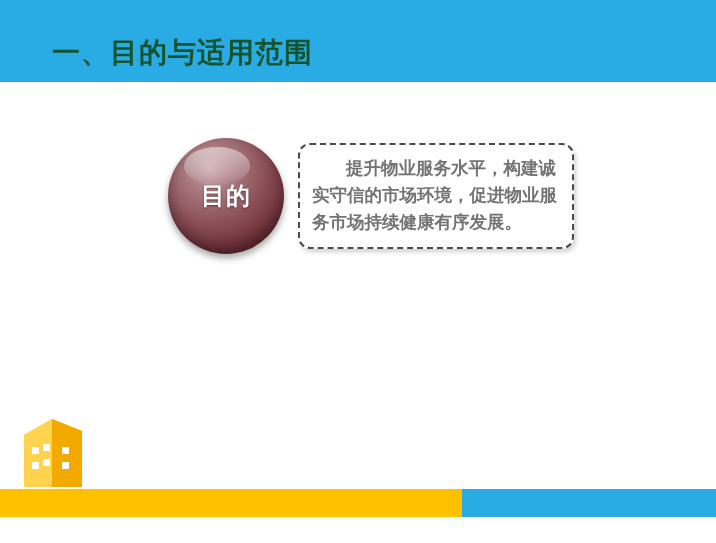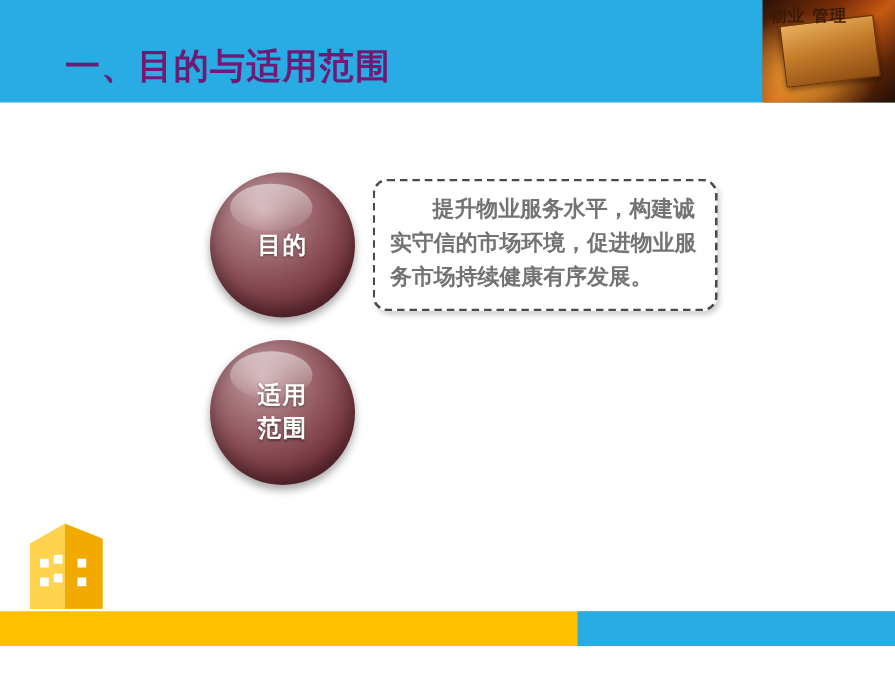--- a/index.html
+++ b/index.html
@@ -28,21 +28,21 @@
     width: 716px;
     height: 82px;
     background: #29ace3;
   }
   .header-title {
     position: absolute;
     left: 52px;
     top: 36px;
     font-size: 28px;
     font-weight: bold;
-    color: #701a75;
+    color: #14532d;
     letter-spacing: 1px;
     line-height: 34px;
     white-space: nowrap;
   }
   .header-image {
     position: absolute;
     right: 0;
     top: 0;
     width: 106px;
     height: 82px;
@@ -138,21 +138,21 @@
     width: 66px;
     height: 38px;
     border-radius: 50%;
     background: linear-gradient(180deg, rgba(255,255,255,0.50) 0%, rgba(255,255,255,0.05) 100%);
     pointer-events: none;
   }
   .bubble-label {
     position: relative;
     z-index: 2;
     color: #ffffff;
-    font-size: 19px;
+    font-size: 24px;
     font-weight: bold;
     line-height: 27px;
     letter-spacing: 1px;
     text-shadow: 0 1px 2px rgba(0,0,0,0.45);
     white-space: pre-line;
   }
   .callout {
     margin-left: 14px;
     border: 2px dashed #4a4a4a;
     border-radius: 12px;
@@ -172,38 +172,29 @@
 </style>
 </head>
 <body>
 
 <div class="slide">
 
   <div class="header-bar">
     <div class="header-title">一、目的与适用范围</div>
   </div>
 
-  <div class="header-image">
-    <div class="plank"></div>
-    <div class="plank-text">物业
-管理</div>
-  </div>
 
   <div class="row row1">
     <div class="bubble">
       <div class="bubble-label">目的</div>
     </div>
     <div class="callout c1">提升物业服务水平，构建诚实守信的市场环境，促进物业服务市场持续健康有序发展。</div>
   </div>
 
   <div class="row row2">
-    <div class="bubble">
-      <div class="bubble-label">适用
-范围</div>
-    </div>
   </div>
 
   <svg class="building-icon" viewBox="0 0 62 78">
     <polygon points="2,18 30,2 60,14 60,70 2,70" fill="#FFC000"></polygon>
     <polygon points="2,18 30,2 30,70 2,70" fill="#FFD34D"></polygon>
     <polygon points="30,2 60,14 60,70 30,70" fill="#F2A900"></polygon>
     <rect x="10" y="30" width="7" height="7" fill="#FFFFFF"></rect>
     <rect x="21" y="27" width="7" height="7" fill="#FFFFFF"></rect>
     <rect x="10" y="45" width="7" height="7" fill="#FFFFFF"></rect>
     <rect x="21" y="42" width="7" height="7" fill="#FFFFFF"></rect>

